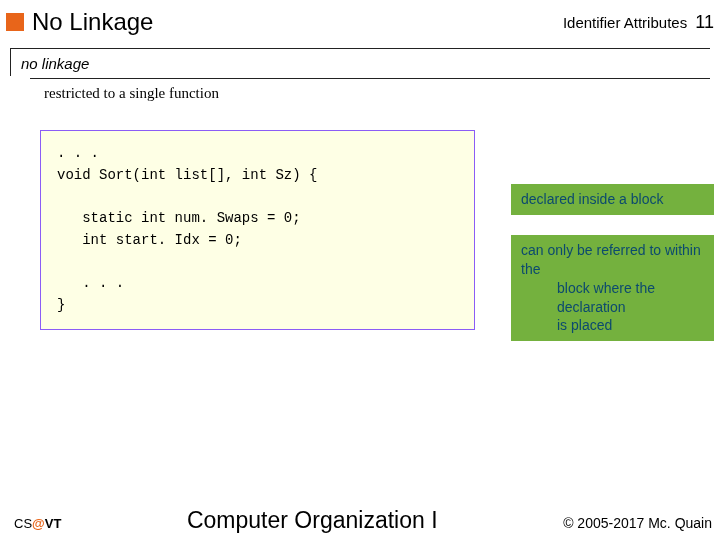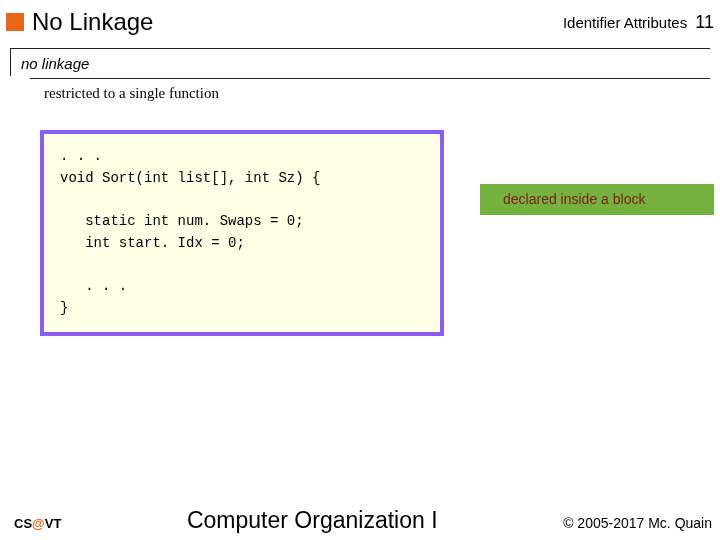--- a/index.html
+++ b/index.html
@@ -50,53 +50,53 @@
     font-size: 15px;
     font-family: Georgia, 'Times New Roman', serif;
   }
   .content-row {
     display: flex;
     align-items: flex-start;
     margin: 18px 6px 0 40px;
   }
   .code-box {
     background: #feffe5;
-    border: 4px solid #8b5cf6;
+    border: 1px solid #8b5cf6;
     padding: 12px 16px;
     font-family: "Courier New", monospace;
     font-size: 14px;
     line-height: 1.55;
     white-space: pre;
-    width: 404px;
+    width: 435px;
   }
   .right-col {
     margin-left: 36px;
     flex: 1;
   }
   .note {
     background: #74b13e;
-    color: #7f1d1d;
+    color: #0c4a6e;
     font-size: 14px;
-    padding: 6px 23px;
+    padding: 6px 10px;
     margin-bottom: 20px;
     line-height: 1.35;
   }
   .note-top { margin-top: 54px; }
   .note .indent { padding-left: 36px; display: block; }
   .footer {
     position: absolute;
     bottom: 6px;
     left: 0;
     right: 0;
     display: flex;
     align-items: baseline;
     padding: 0 8px 0 14px;
     font-size: 13px;
   }
-  .footer .cs { font-weight: bold; }
+  .footer .cs { font-weight: normal; }
   .footer .at { color: #e8651a; font-weight: bold; }
   .footer .vt { font-weight: bold; text-align: right; }
   .footer-center {
     margin: 0 auto;
     font-size: 23px;
     font-weight: normal;
   }
   .footer-right {
     font-size: 14px;
   }
@@ -127,20 +127,25 @@
 <span>   static int num. Swaps = 0;</span>
 <span>   int start. Idx = 0;</span>
 <span></span>
 <span>   . . .</span>
 <span>}</span></div>
 
   <div class="right-col">
     <div class="note note-top">
       <span>declared inside a block</span>
     </div>
+    <div class="note">
+      <span>can only be referred to within the</span><br>
+      <span class="indent">block where the declaration</span>
+      <span class="indent">is placed</span>
+    </div>
   </div>
 </div>
 
 <div class="footer">
   <span>
     <span class="cs">CS</span><span class="at">@</span><span class="vt">VT</span>
   </span>
   <span class="footer-center">Computer Organization I</span>
   <span class="footer-right">© 2005-2017 Mc. Quain</span>
 </div>

